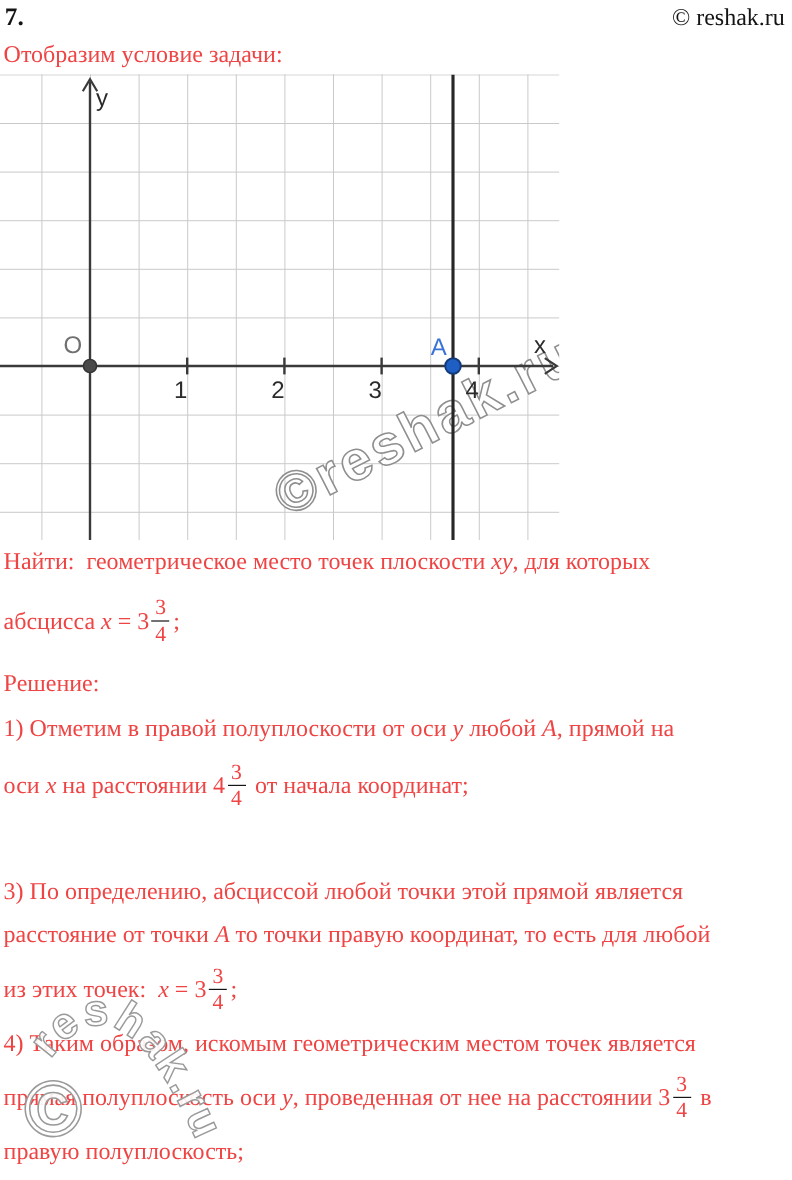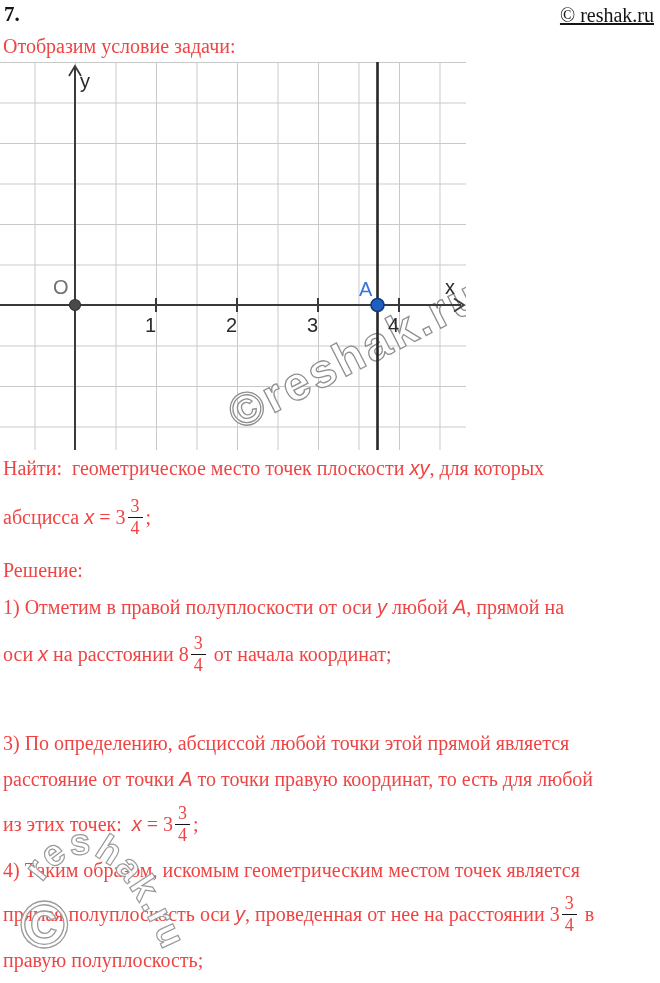--- a/index.html
+++ b/index.html
@@ -1,21 +1,21 @@
 <!DOCTYPE html>
 <html><head>
 <meta charset="utf-8">
 <style>
   html,body{margin:0;padding:0;}
   body{width:660px;height:983px;background:#ffffff;font-family:"Liberation Serif",serif;color:#141414;}
   .page{position:absolute;left:0;top:0;width:660px;height:983px;background:#fff;overflow:hidden;}
   .hdr-num{position:absolute;left:4px;top:2px;font-size:21px;font-weight:bold;}
-  .hdr-copy{position:absolute;right:6px;top:4px;font-size:20px;text-decoration:underline;}
+  .hdr-copy{position:absolute;right:6px;top:4px;font-size:20px;}
   .line{position:absolute;left:3px;font-size:20px;white-space:pre-wrap;color:#ef4444;line-height:1.25;}
-  .mvar{font-style:italic;font-family:Liberation Sans, sans-serif;}
+  .mvar{font-style:italic;font-family:Liberation Serif, serif;}
   .frac{display:inline-flex;flex-direction:column;align-items:center;vertical-align:middle;
         line-height:1.05;font-size:18px;margin:0 3px 0 2px;transform:translateY(-2px);}
   .frac .num{border-bottom:1.6px solid #141414;padding:0 3px 1px;}
   .frac .den{padding-top:1px;}
   .graph{position:absolute;left:0;top:62px;width:466px;height:388px;
          background-image:linear-gradient(to right,#c9c9c9 1px,transparent 1px),
                           linear-gradient(to bottom,#c9c9c9 1px,transparent 1px);
          background-size:40.5px 40.5px,40.5px 40.5px;
          background-position:34.5px 0,0 0;}
   .graph svg{position:absolute;left:0;top:0;}
@@ -66,21 +66,21 @@
   </div>
 
   <div class="line" style="top:456px"><span>Найти:  геометрическое место точек плоскости </span><span class="mvar">xy</span><span>, для которых</span></div>
 
   <div class="line" style="top:499px"><span>абсцисса </span><span class="mvar">x</span><span> = 3</span><span class="frac"><span class="num">3</span><span class="den">4</span></span><span>;</span></div>
 
   <div class="line" style="top:558px">Решение:</div>
 
   <div class="line" style="top:595px"><span>1) Отметим в правой полуплоскости от оси </span><span class="mvar">y</span><span> любой </span><span class="mvar">A</span><span>, прямой на</span></div>
 
-  <div class="line" style="top:636px"><span>оси </span><span class="mvar">x</span><span> на расстоянии 8</span><span class="frac"><span class="num">3</span><span class="den">4</span></span><span> от начала координат;</span></div>
+  <div class="line" style="top:636px"><span>оси </span><span class="mvar">x</span><span> на расстоянии 4</span><span class="frac"><span class="num">3</span><span class="den">4</span></span><span> от начала координат;</span></div>
 
 
   <div class="line" style="top:731px">3) По определению, абсциссой любой точки этой прямой является</div>
 
   <div class="line" style="top:767px"><span>расстояние от точки </span><span class="mvar">A</span><span> то точки правую координат, то есть для любой</span></div>
 
   <div class="line" style="top:806px"><span>из этих точек:  </span><span class="mvar">x</span><span> = 3</span><span class="frac"><span class="num">3</span><span class="den">4</span></span><span>;</span></div>
 
   <div class="line" style="top:858px">4) Таким образом, искомым геометрическим местом точек является</div>
 

